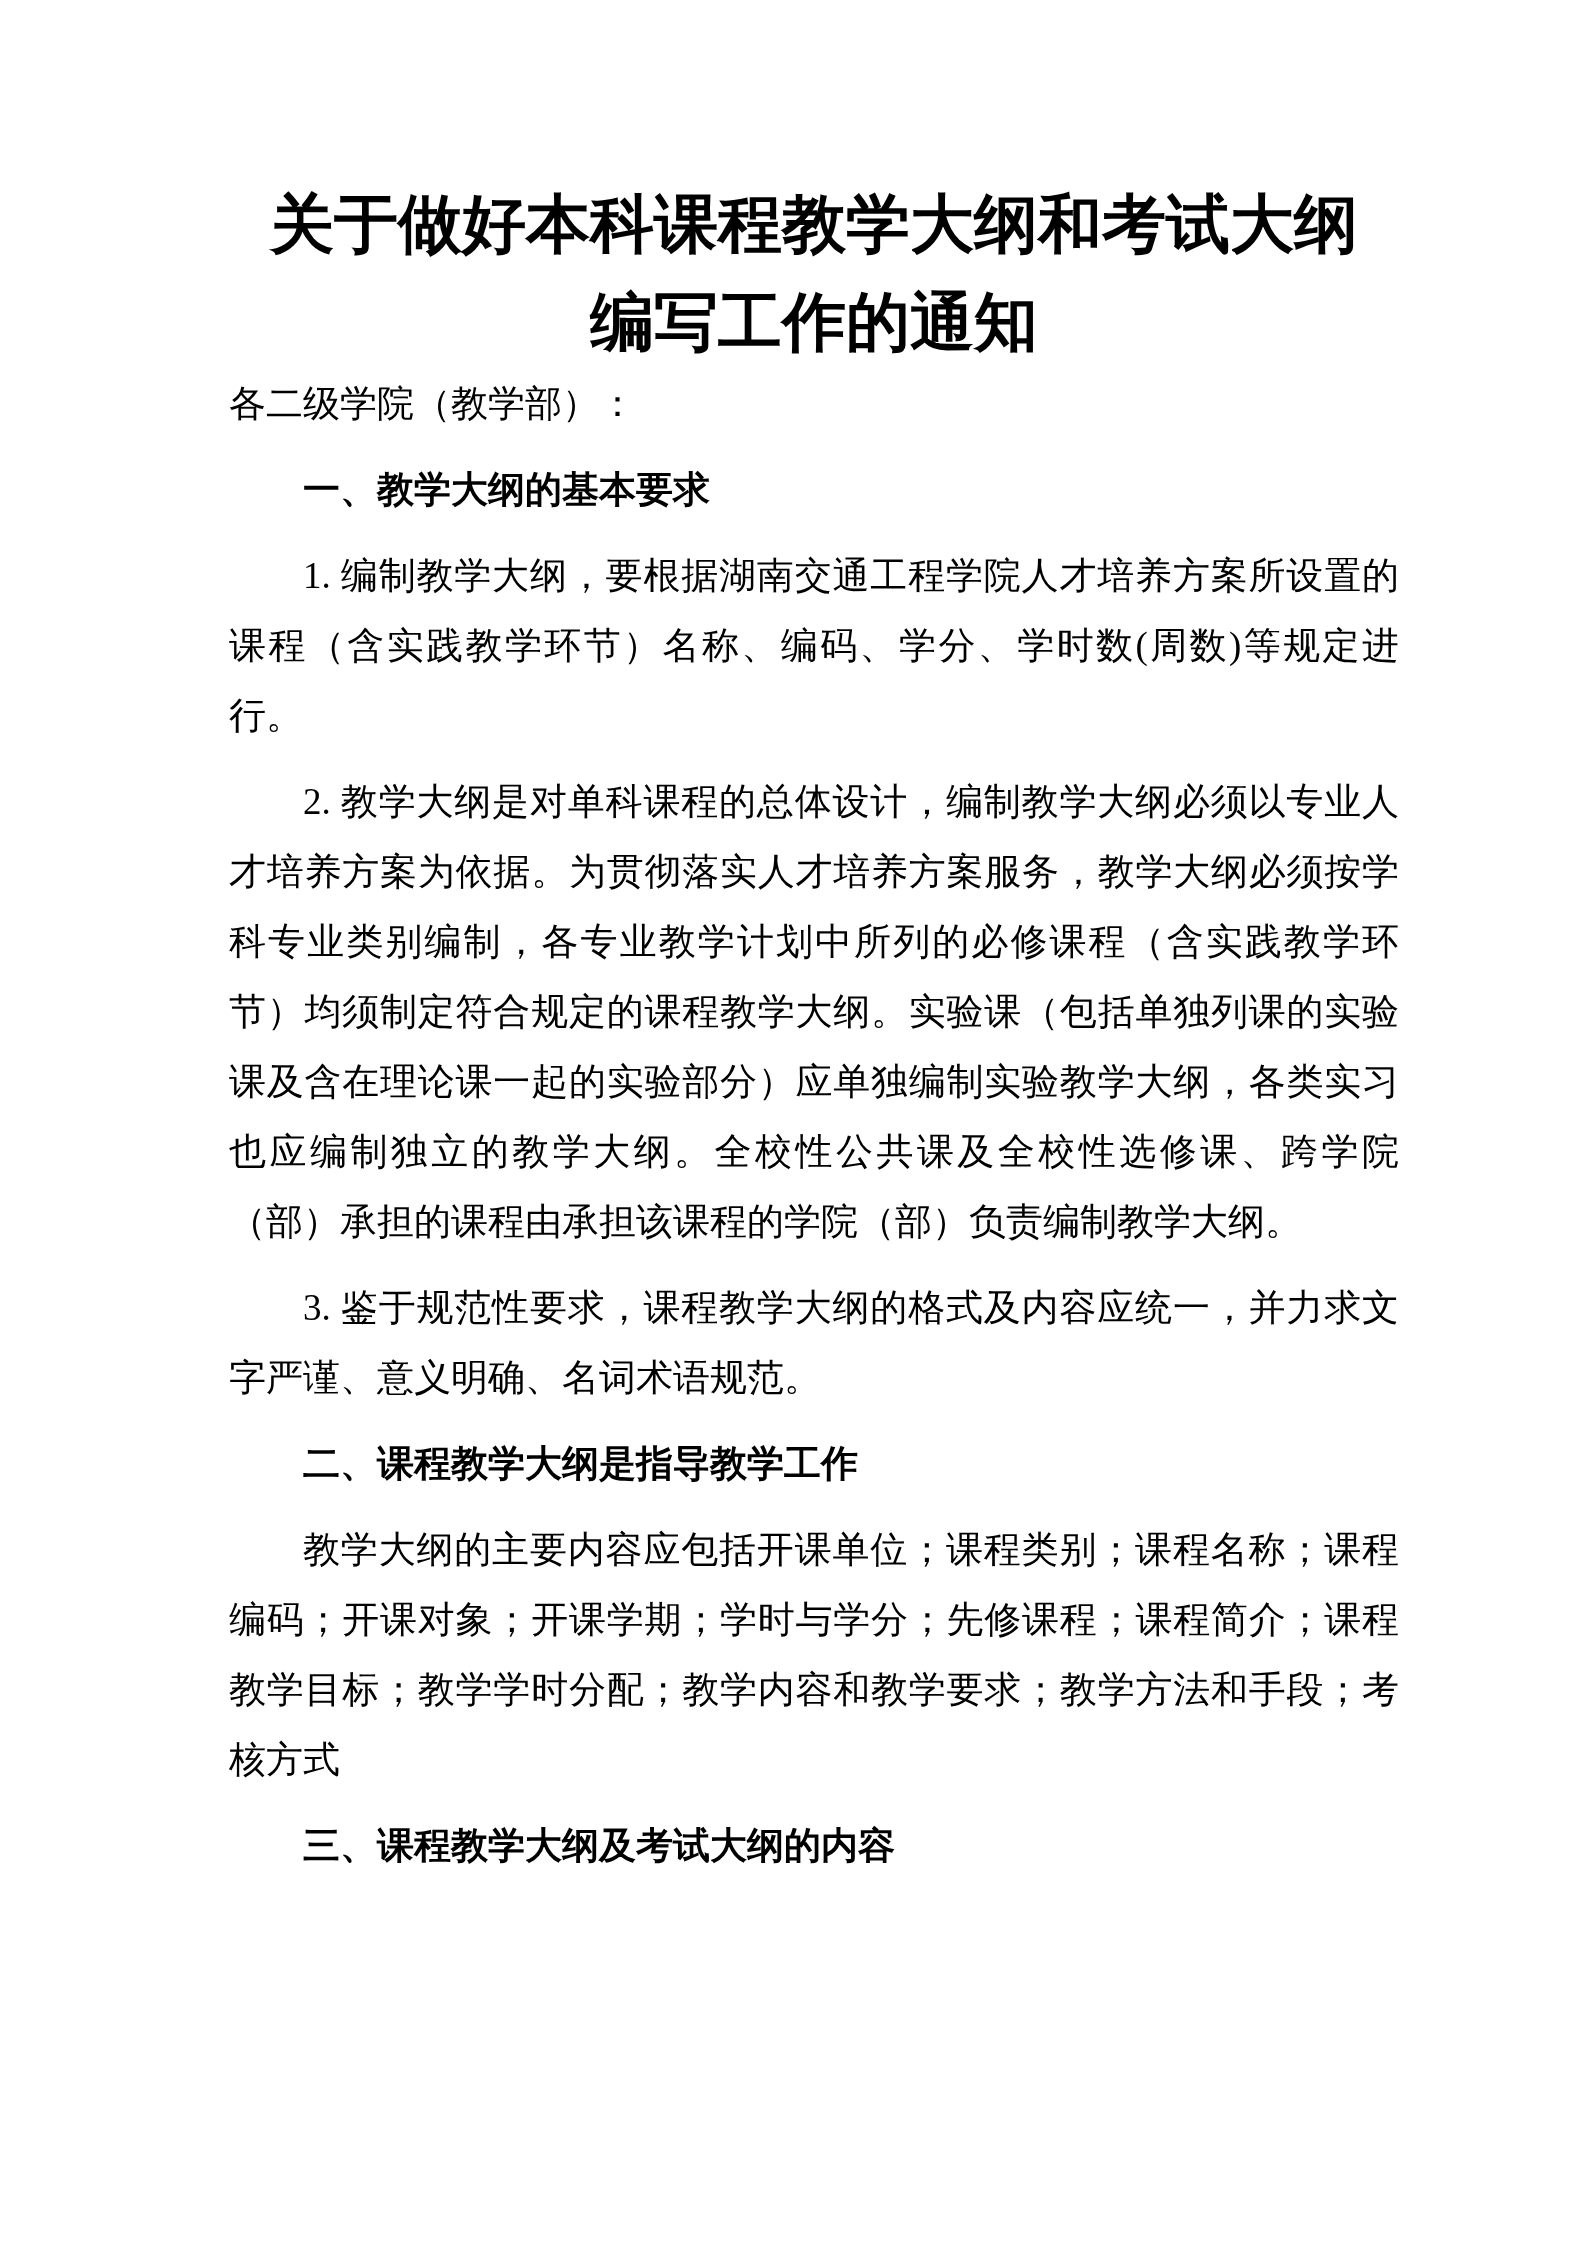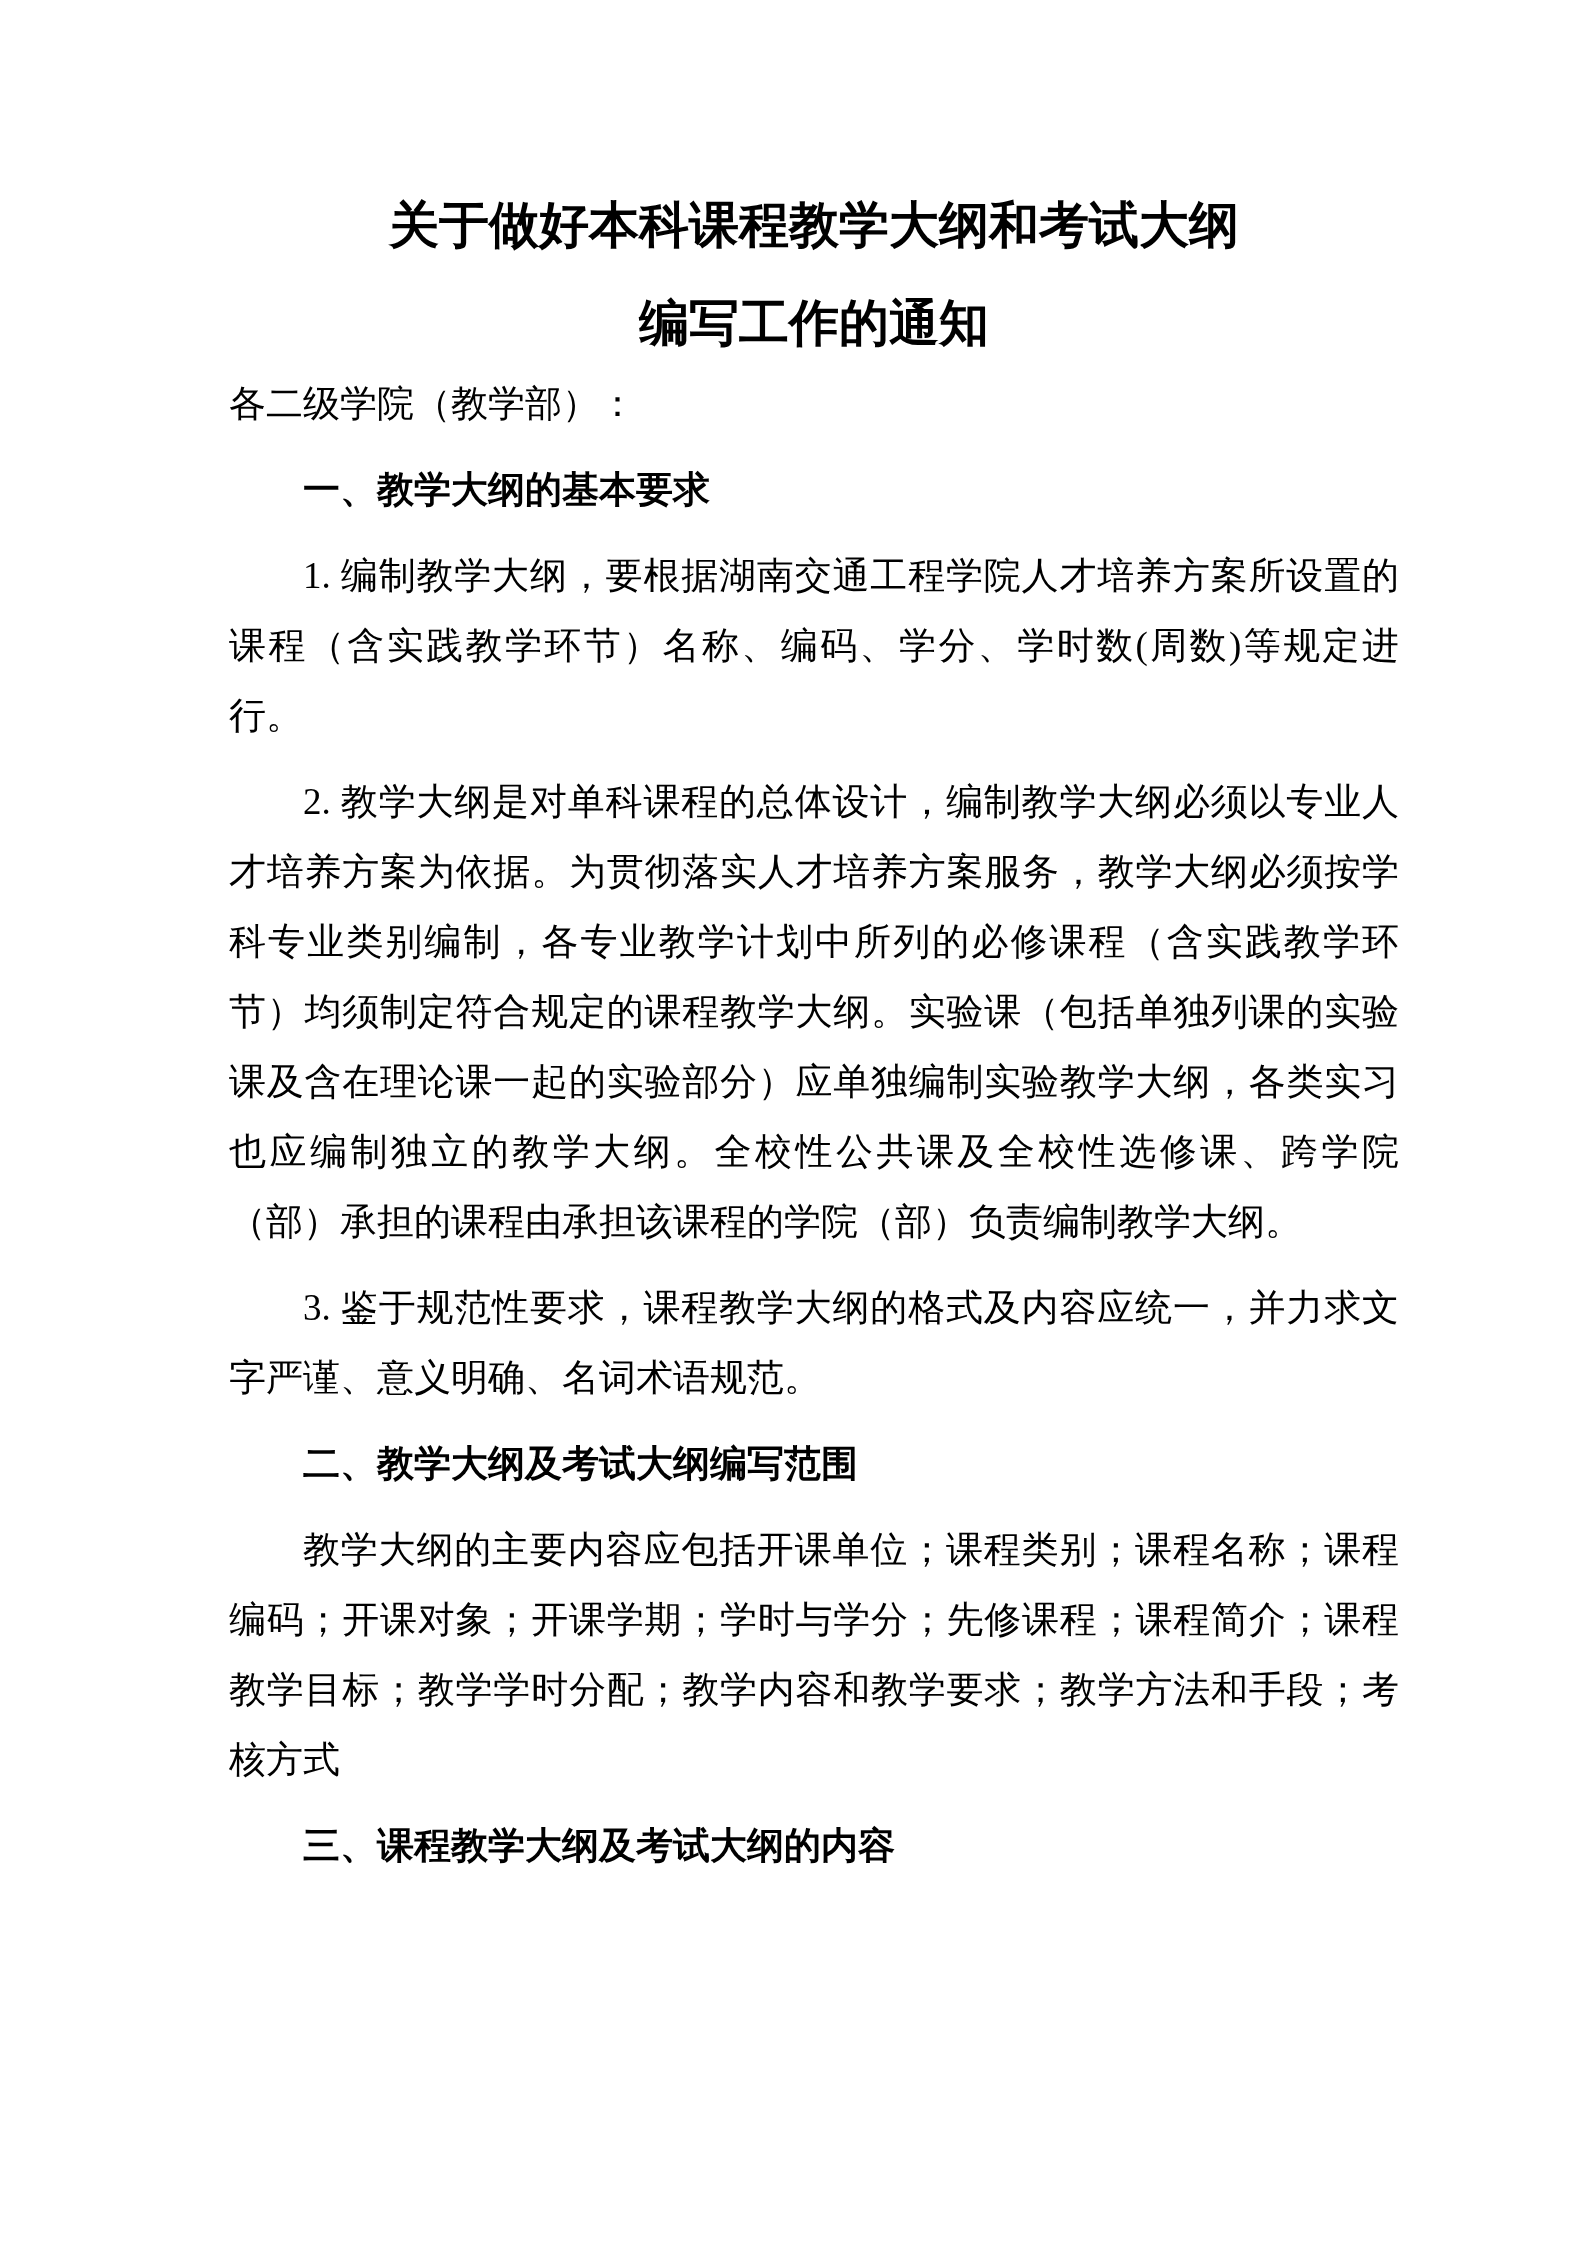--- a/index.html
+++ b/index.html
@@ -15,21 +15,21 @@
     background: #ffffff;
     color: #000000;
     box-sizing: border-box;
     padding: 195px 172px 40px 213px;
     overflow: hidden;
     font-family: "Liberation Serif", "DejaVu Serif", serif;
   }
   .doc-title {
     text-align: center;
     font-weight: bold;
-    font-size: 50px;
+    font-size: 64px;
     line-height: 60px;
     margin: 0;
   }
   .doc-title .title-line {
     display: block;
   }
   .title-line-1 { margin-bottom: 38px; }
   .title-line-2 { margin-bottom: 13px; }
 
   .doc-body {
@@ -67,20 +67,20 @@
 
 
     <p class="para para-heading">一、教学大纲的基本要求</p>
 
     <p class="para para-body">1. 编制教学大纲，要根据湖南交通工程学院人才培养方案所设置的课程（含实践教学环节）名称、编码、学分、学时数(周数)等规定进行。</p>
 
     <p class="para para-body">2. 教学大纲是对单科课程的总体设计，编制教学大纲必须以专业人才培养方案为依据。为贯彻落实人才培养方案服务，教学大纲必须按学科专业类别编制，各专业教学计划中所列的必修课程（含实践教学环节）均须制定符合规定的课程教学大纲。实验课（包括单独列课的实验课及含在理论课一起的实验部分）应单独编制实验教学大纲，各类实习也应编制独立的教学大纲。全校性公共课及全校性选修课、跨学院（部）承担的课程由承担该课程的学院（部）负责编制教学大纲。</p>
 
     <p class="para para-body">3. 鉴于规范性要求，课程教学大纲的格式及内容应统一，并力求文字严谨、意义明确、名词术语规范。</p>
 
-    <p class="para para-heading">二、教学大纲及考试大纲编写范围</p>
+    <p class="para para-heading">二、课程教学大纲是指导教学工作</p>
 
 
     <p class="para para-body">教学大纲的主要内容应包括开课单位；课程类别；课程名称；课程编码；开课对象；开课学期；学时与学分；先修课程；课程简介；课程教学目标；教学学时分配；教学内容和教学要求；教学方法和手段；考核方式</p>
 
     <p class="para para-heading">三、课程教学大纲及考试大纲的内容</p>
   </div>
 </div>
 
 </body></html>

